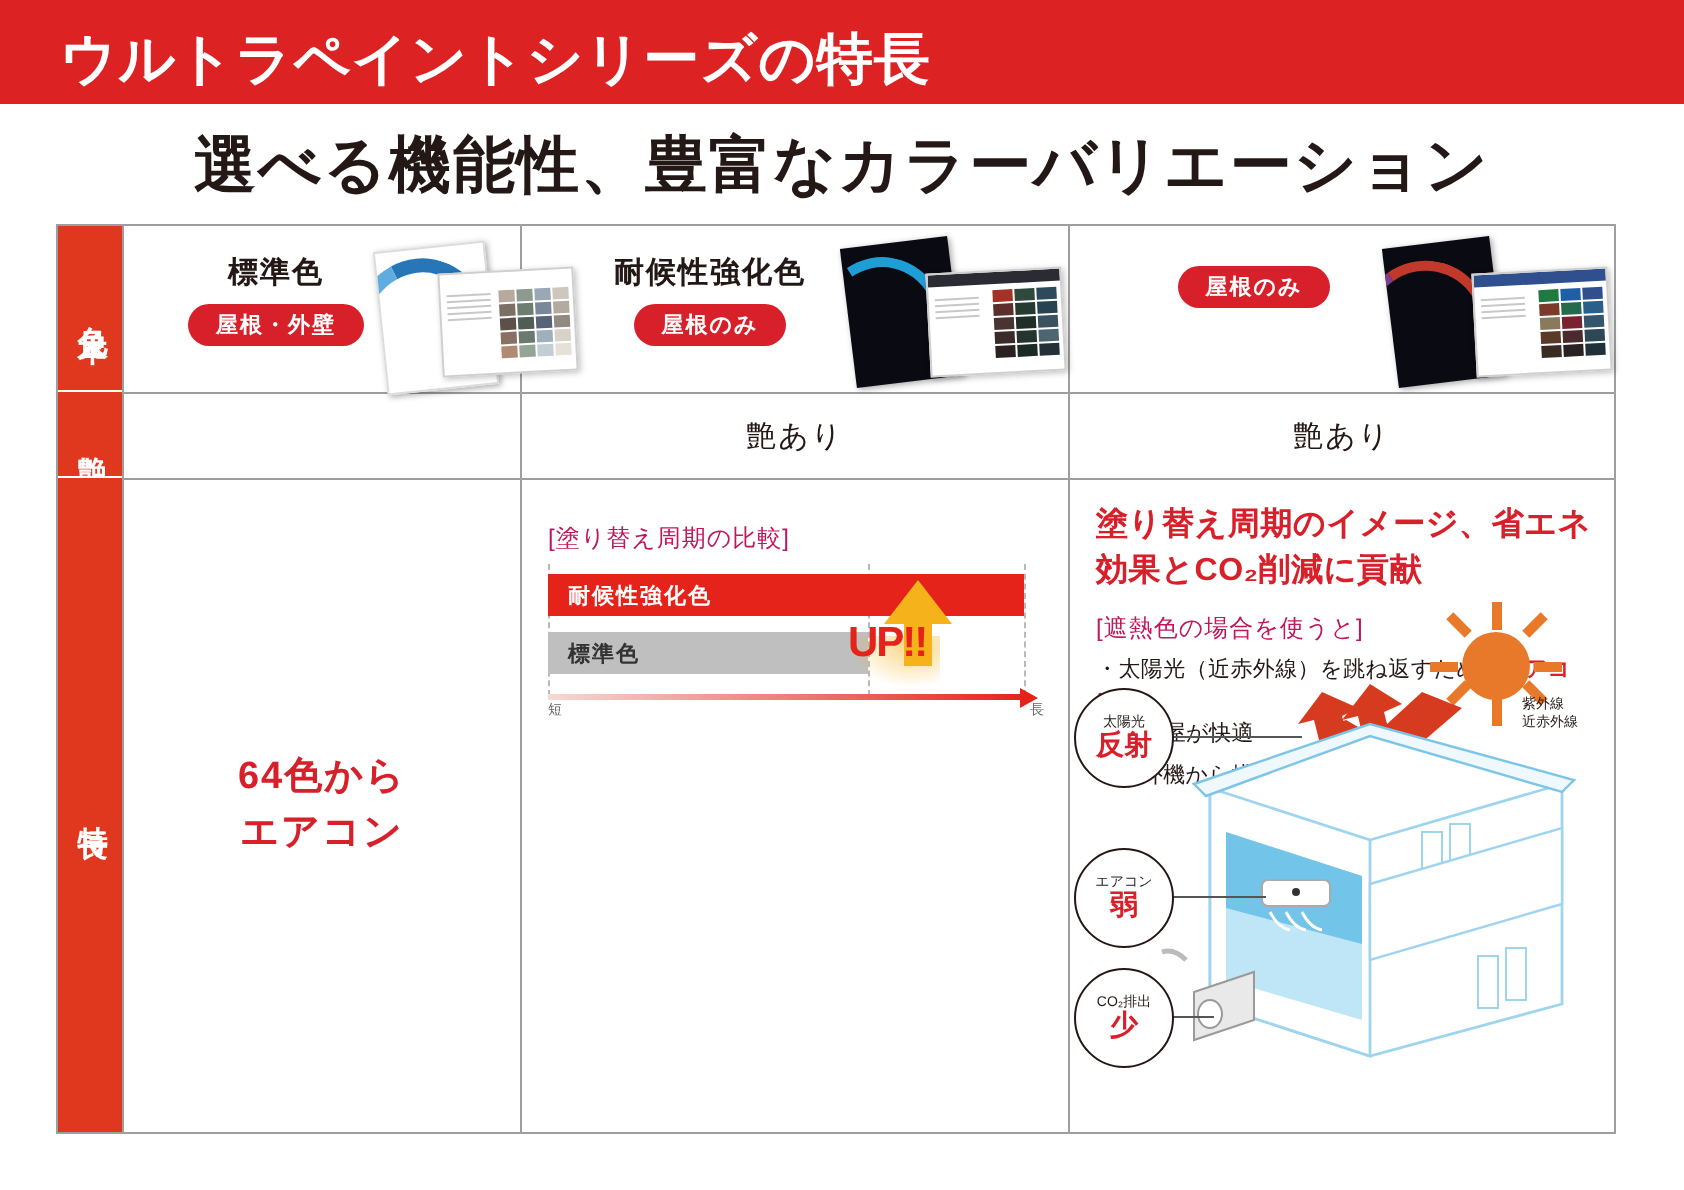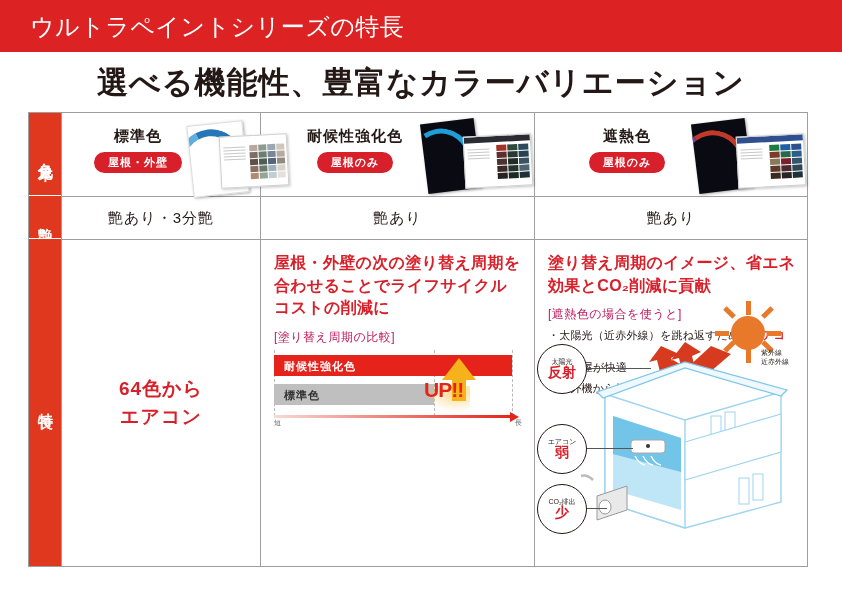--- a/index.html
+++ b/index.html
@@ -11,21 +11,21 @@
     overflow:hidden;
     position:relative;
   }
   
   .top-bar{
     position:absolute;left:0;top:0;width:842px;height:52px;
     background:#DC2222;
   }
   .top-bar-title{
     position:absolute;left:30px;top:11px;
-    font-size:24px;font-weight:normal;color:#ffffff;
+    font-size:28px;font-weight:bold;color:#ffffff;
     letter-spacing:0.5px;
   }
   .subtitle{
     position:absolute;left:0;top:62px;width:842px;
     text-align:center;
     font-size:31px;font-weight:bold;color:#231815;
     letter-spacing:1px;
   }
   
   .table{
@@ -320,21 +320,20 @@
               <div class="sw" style="background:#223038"></div>
           </div>
         </div>
       </div>
     </div>
   </div>
 
   <div class="cell sample-cell" style="left:506px;width:272px;">
     <div class="sample-inner">
       <div class="sample-label" style="left:22px;top:14px;width:140px;">
-        <div class="sample-name">遮熱色</div>
         <div class="badge">屋根のみ</div>
       </div>
       <div class="cat" style="left:160px;top:6px;width:105px;height:74px;">
         <div class="cat-book dark" style="left:0;top:2px;transform:rotate(-7deg);">
           <div class="swoosh-red"></div>
         </div>
         <div class="cat-chart" style="left:42px;top:16px;transform:rotate(-3deg);">
           <div class="bar" style="background:#2f4f8f;"></div>
           <div class="cat-lines" style="top:12px;">
               <i></i>
@@ -357,39 +356,35 @@
               <div class="sw" style="background:#2e4756"></div>
             <div class="sw" style="background:#3a2b22"></div>
               <div class="sw" style="background:#2a2222"></div>
               <div class="sw" style="background:#20303a"></div>
           </div>
         </div>
       </div>
     </div>
   </div>
 
-  <div class="cell gloss-cell" style="left:33px;width:198px;">
-    <div class="gloss-text">艶あり・3分艶</div>
-  </div>
   <div class="cell gloss-cell" style="left:232px;width:273px;">
     <div class="gloss-text">艶あり</div>
   </div>
   <div class="cell gloss-cell" style="left:506px;width:272px;">
     <div class="gloss-text">艶あり</div>
   </div>
 
   <div class="cell feat-cell feat-first" style="left:33px;width:198px;">
     <div class="feat-first-text">
       <div>64色から</div>
       <div>エアコン</div>
     </div>
   </div>
 
   <div class="cell feat-cell" style="left:232px;width:273px;padding:12px 0 0 13px;">
-    <div class="feat-head" style="width:248px;">屋根・外壁の次の塗り替え周期を合わせることでライフサイクルコストの削減に</div>
     <div class="sec-label" style="margin-top:9px;">[塗り替え周期の比較]</div>
 
 
 
     <div class="barbox">
       <div class="bar-dash" style="left:0;"></div>
       <div class="bar-dash" style="left:160px;"></div>
       <div class="bar-dash" style="left:238px;"></div>
 
       <div class="bar-row bar-red" style="top:5px;width:238px;">

